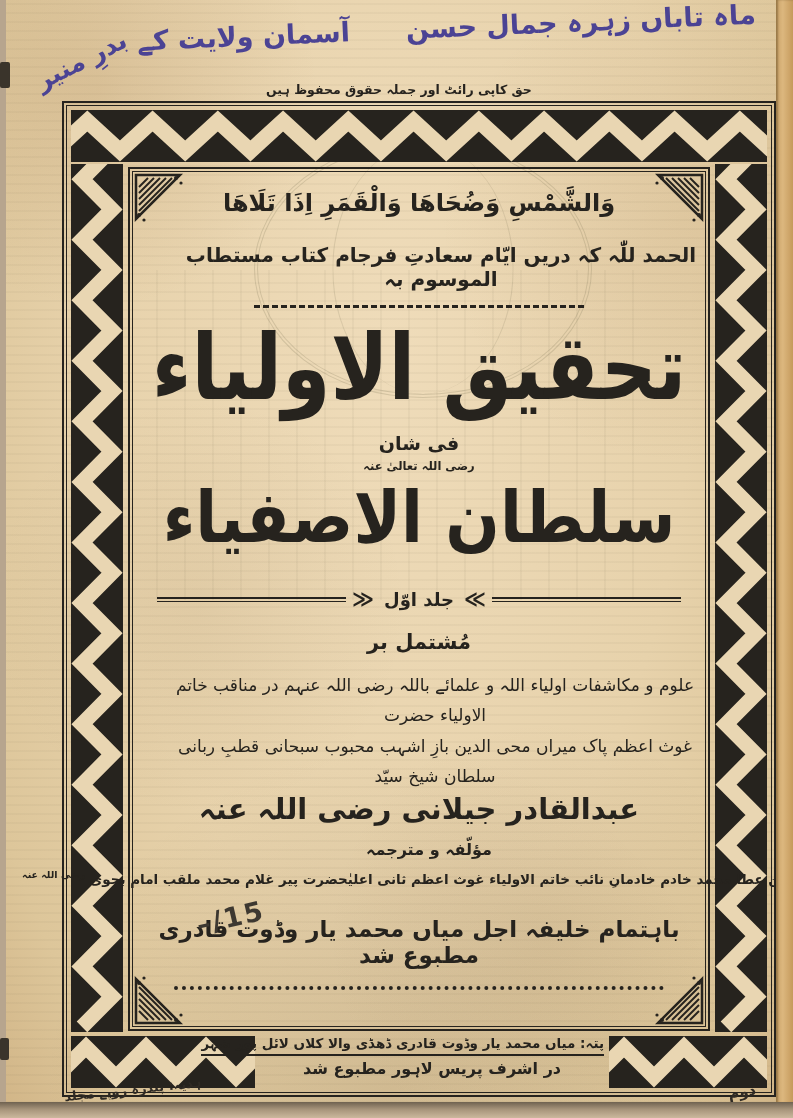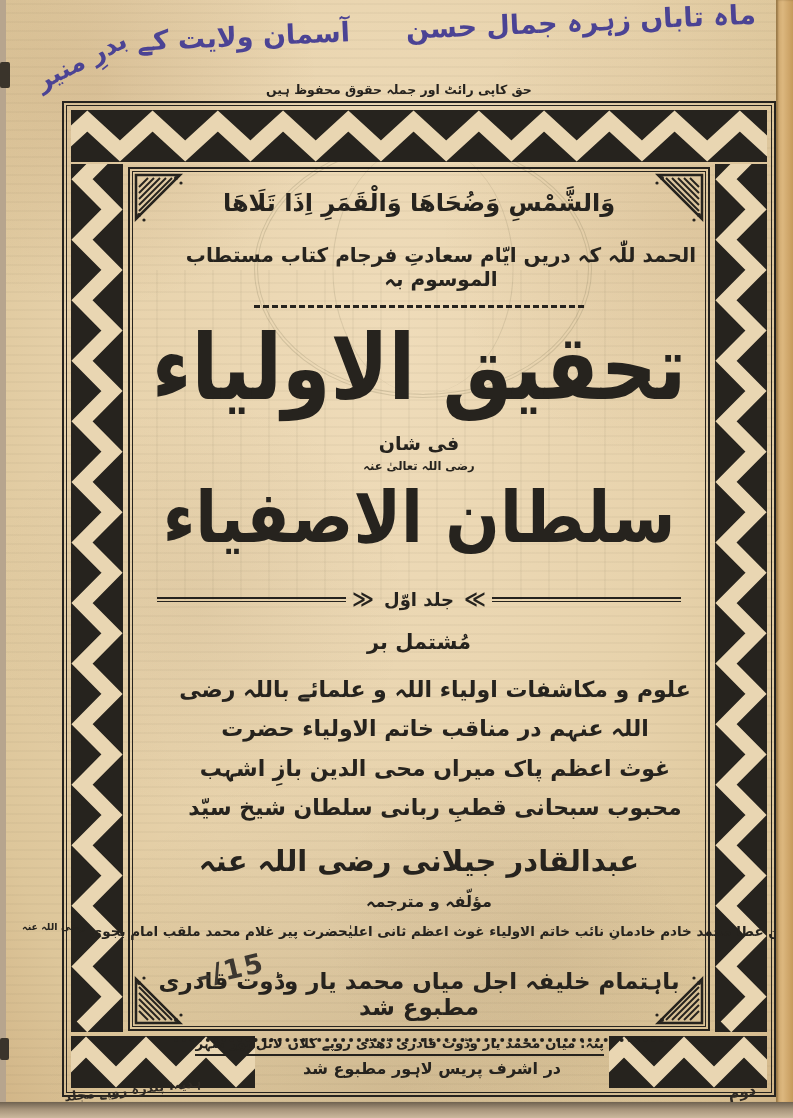--- a/index.html
+++ b/index.html
@@ -111,22 +111,22 @@
     margin-top:4px;font-size:64px;font-weight:bold;line-height:1.25;white-space:nowrap;
     transform:scaleY(1.12);
   }
   .volume-row{
     margin-top:32px;width:92%;display:flex;align-items:center;direction:ltr;
   }
   .volume-row .vline{flex:1;height:5px;border-top:2px solid #26231e;border-bottom:1px solid #26231e;box-sizing:border-box;}
   .volume-row .varrow{font-size:21px;font-weight:bold;padding:0 6px;line-height:1;}
   .volume-row .vtext{font-size:18px;font-weight:bold;padding:0 4px;direction:rtl;}
   .mushtamil{margin-top:20px;font-size:21px;font-weight:bold;letter-spacing:2px;}
-  .desc{margin-top:16px;font-size:22px;font-weight:bold;line-height:1.8;padding:0 8px;margin-left:32px;}
-  .saint-name{margin-top:16px;font-size:29px;font-weight:bold;}
+  .desc{margin-top:16px;font-size:17px;font-weight:normal;line-height:1.8;padding:0 8px;margin-left:32px;}
+  .saint-name{margin-top:0;font-size:29px;font-weight:bold;}
   .muallifa{margin-top:14px;font-size:16px;font-weight:bold;margin-left:20px;}
   .author-line{margin-top:10px;font-size:13.5px;font-weight:bold;white-space:nowrap;}
   .author-line .tiny{font-size:9.5px;vertical-align:super;}
   .publisher-row{position:relative;margin-top:30px;width:100%;}
   .publisher{font-size:23px;font-weight:bold;}
   .dot-rule{margin:18px auto 0;width:86%;border-top:4px dotted #26231e;height:0;}
   
   .imprint{
     position:absolute;left:196px;right:170px;bottom:4px;height:58px;direction:rtl;
     text-align:center;
@@ -186,21 +186,21 @@
       <svg class="zz zz-bl" viewBox="0 0 184 52" preserveAspectRatio="none">
         <rect width="184" height="52" fill="#26231e"></rect>
           <polyline fill="none" stroke="#e9d6b2" stroke-width="15" points="-15,41 15,11 45,41 75,11 105,41 135,11 165,41 195,11"></polyline>
       </svg>
       <svg class="zz zz-br" viewBox="0 0 158 52" preserveAspectRatio="none">
         <rect width="158" height="52" fill="#26231e"></rect>
           <polyline fill="none" stroke="#e9d6b2" stroke-width="15" points="-15,41 15,11 45,41 75,11 105,41 135,11 165,41"></polyline>
       </svg>
 
       <div class="imprint">
-        <span class="address">پتہ: میاں محمد یار وڈوت قادری ڈھڈی روپے کلاں لائل پور شہر</span>
+        <span class="address">پتہ: میاں محمد یار وڈوت قادری ڈھڈی والا کلاں لائل پور شہر</span>
         <div class="press">در اشرف پریس لاہور مطبوع شد</div>
       </div>
 
       <div class="frame-inner">
         <svg class="corner tl" viewBox="0 0 52 52">
             <use href="#corner-fan"></use>
           </svg>
         <svg class="corner tr" viewBox="0 0 52 52">
             <use href="#corner-fan"></use>
           </svg>

